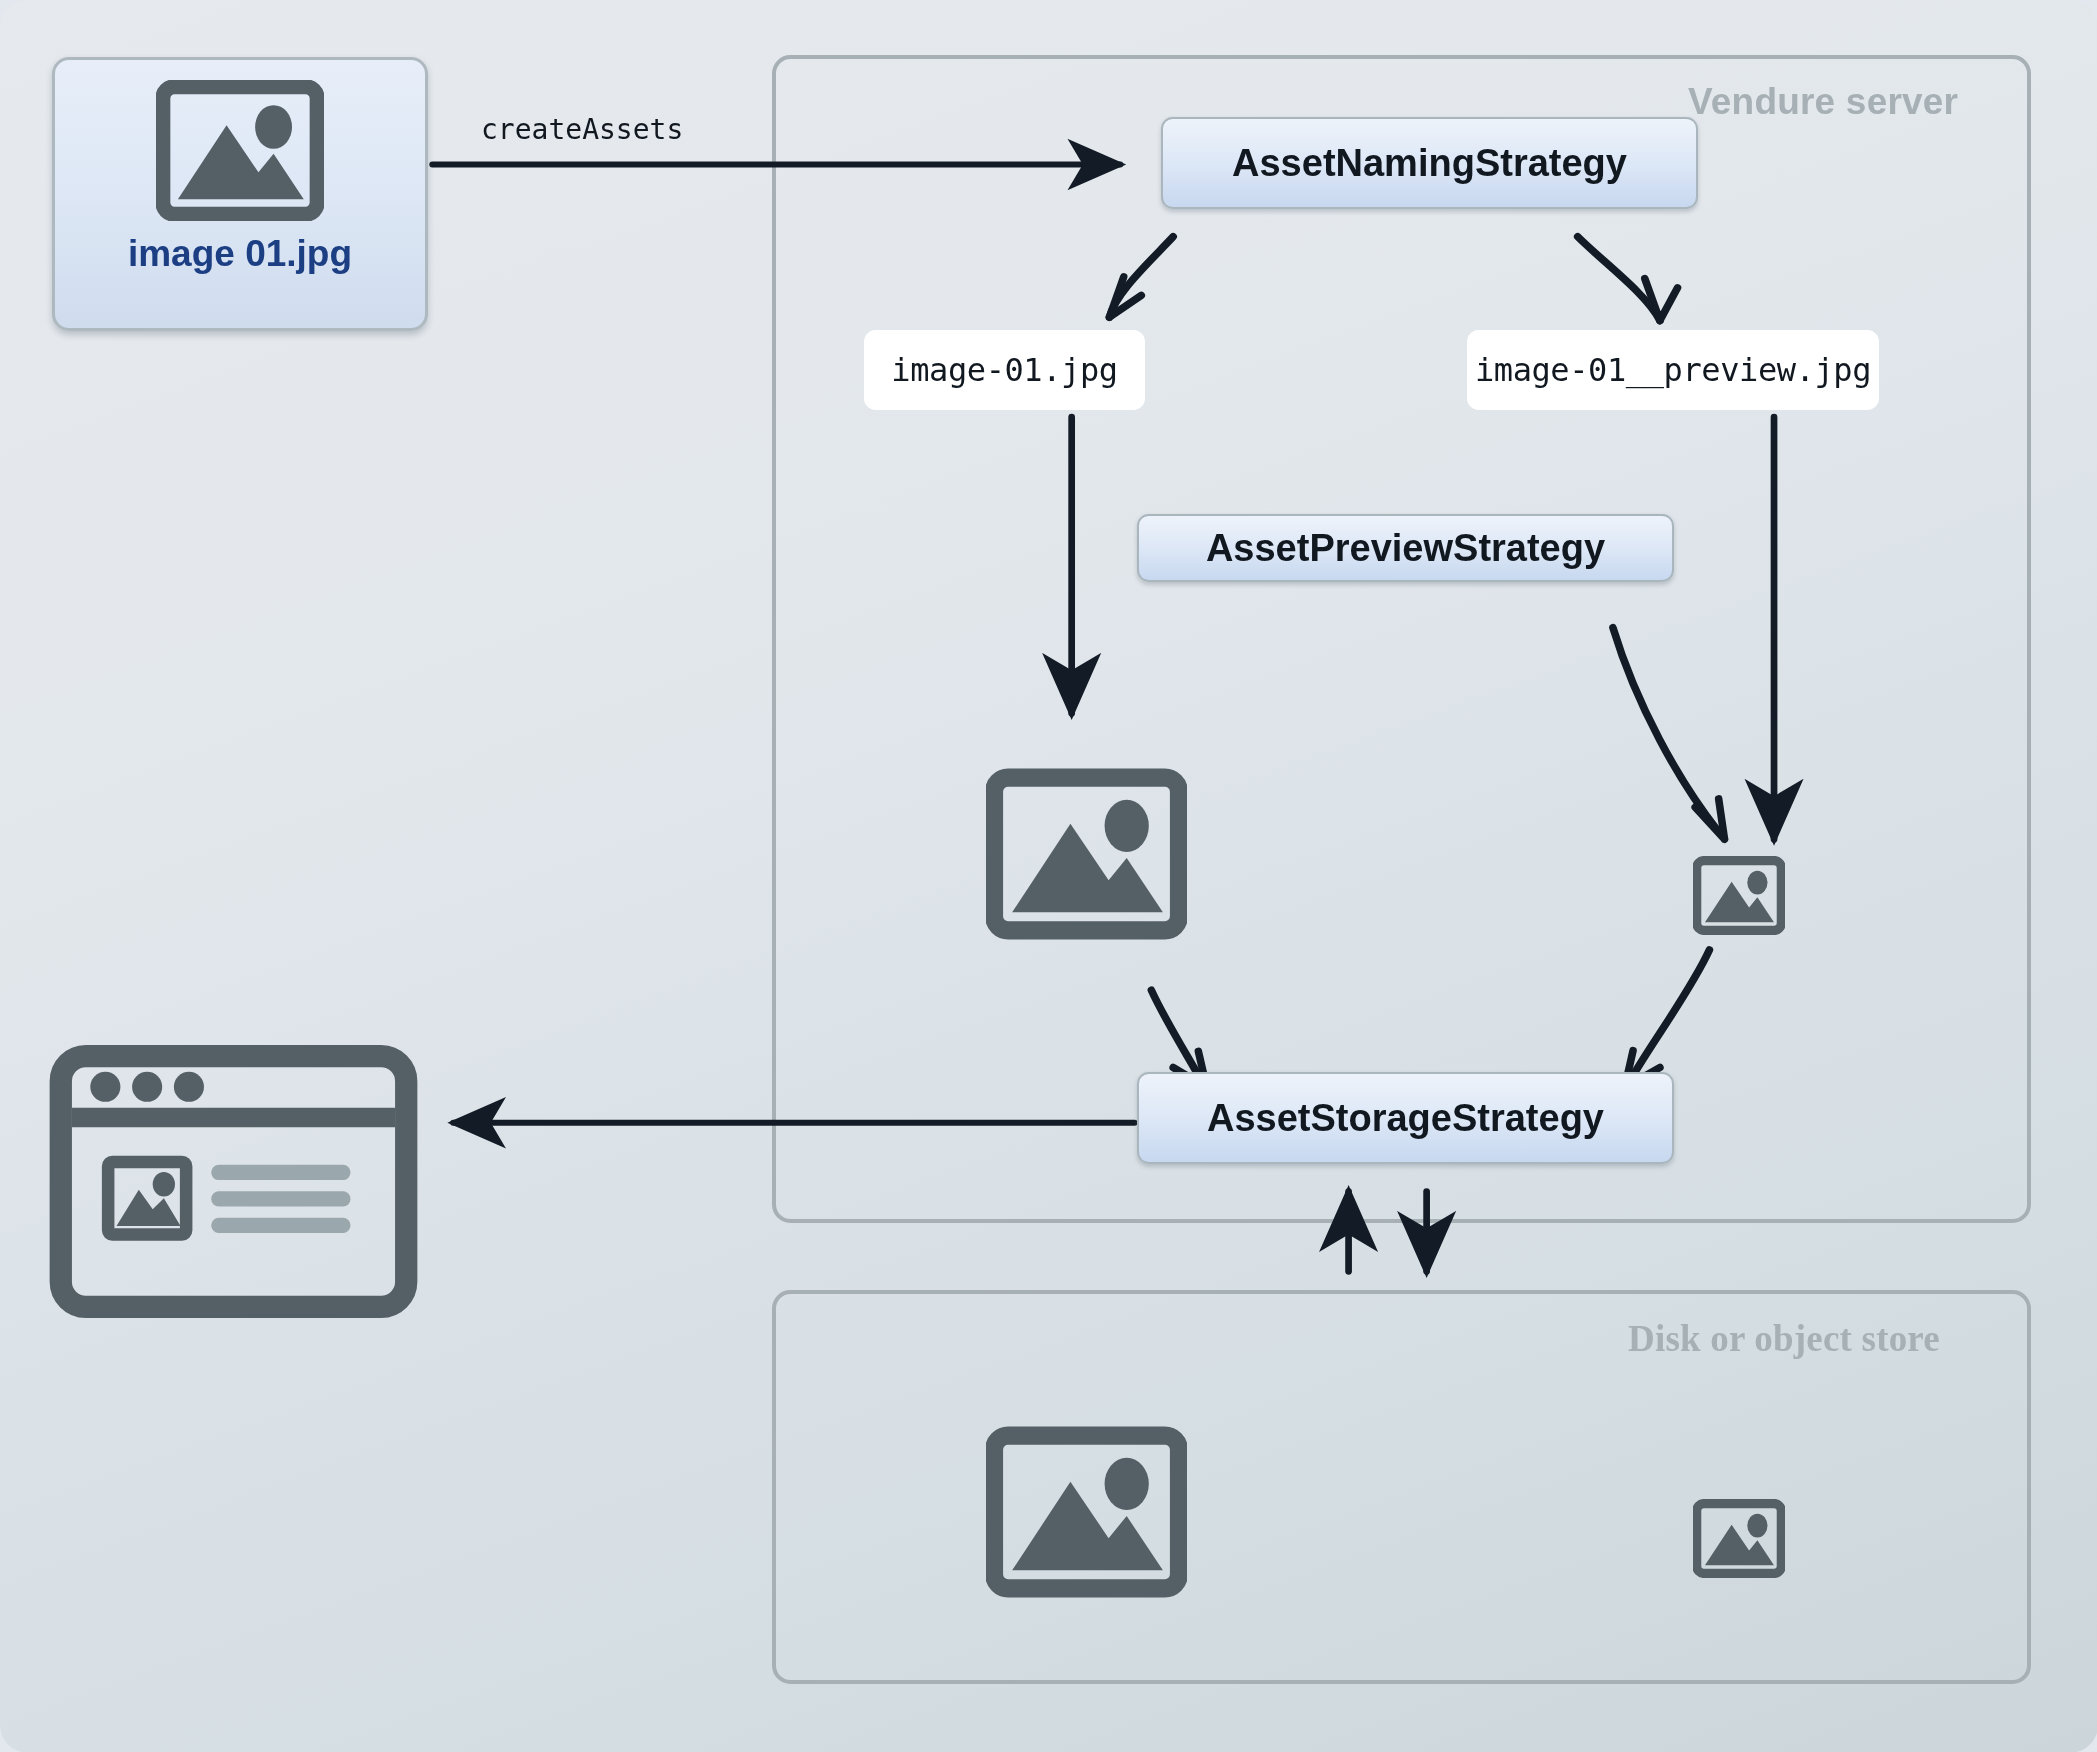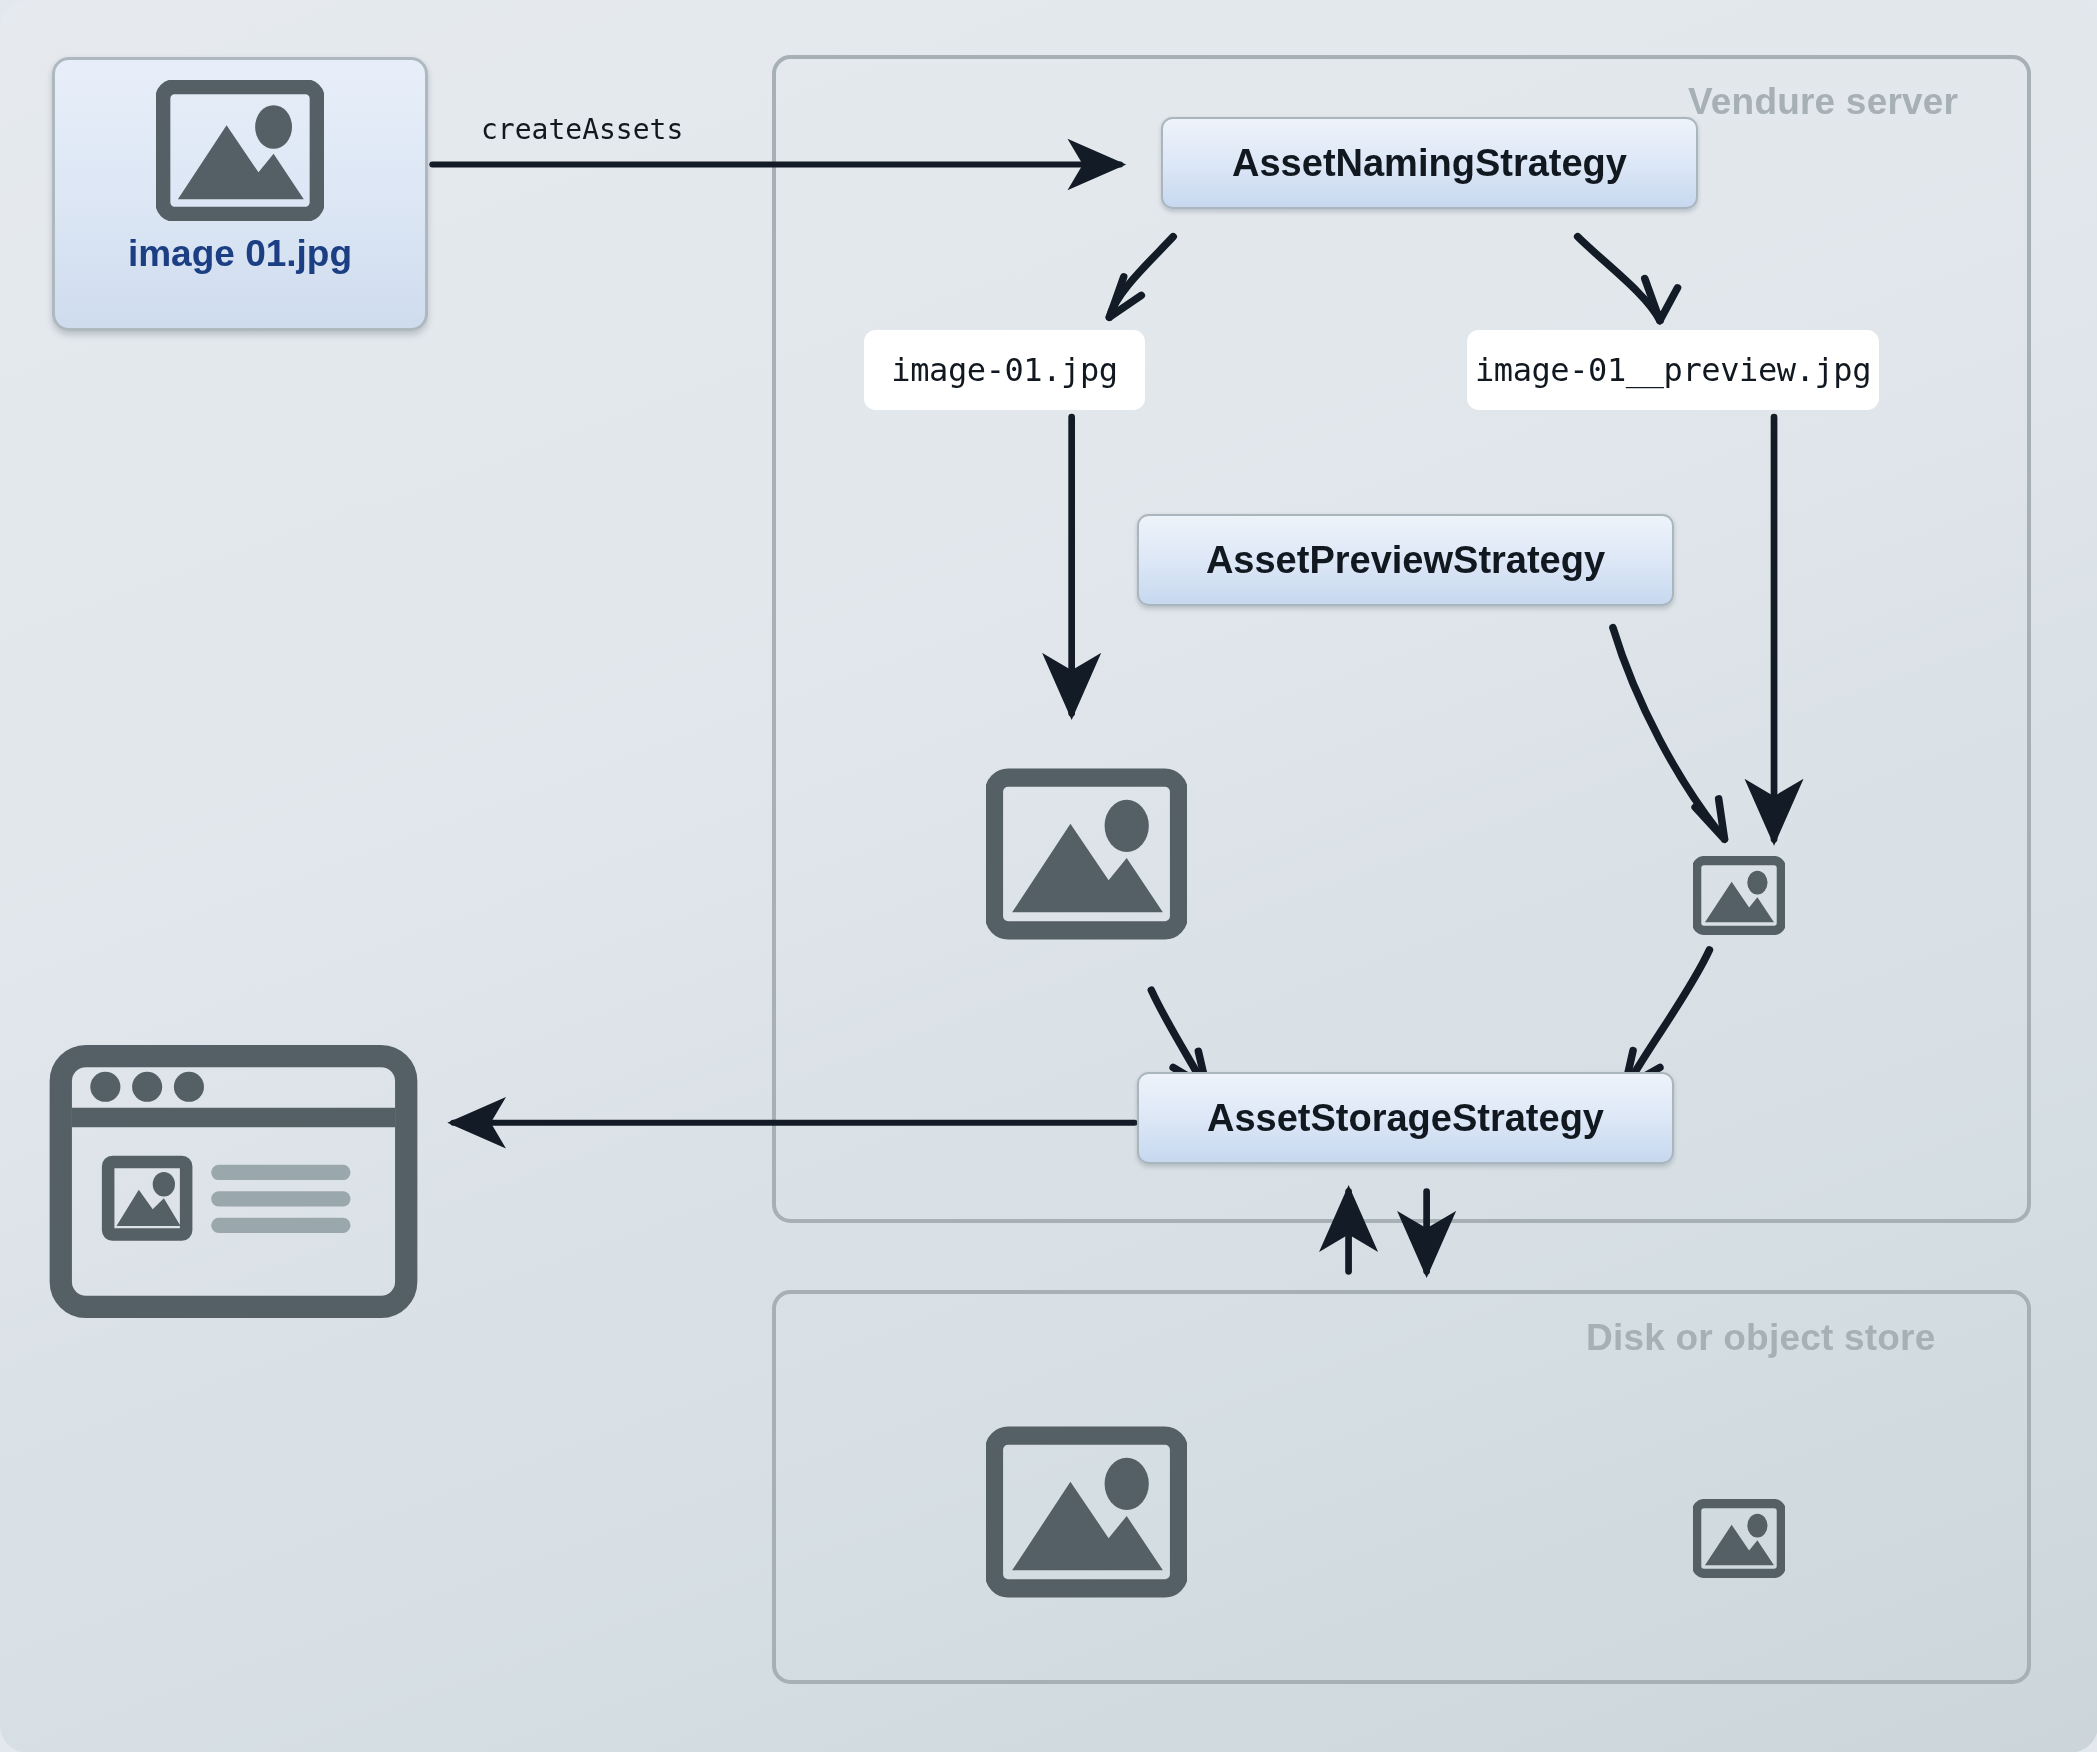--- a/index.html
+++ b/index.html
@@ -113,21 +113,21 @@
 </style>
 </head>
 <body>
 
 <div id="canvas">
 
   <div class="zone" style="left:772px; top:55px; width:1259px; height:1168px;"></div>
   <div class="zone-label" style="left:1688px; top:81px;">Vendure server</div>
 
   <div class="zone" style="left:772px; top:1290px; width:1259px; height:394px;"></div>
-  <div class="zone-label" style="left:1586px; top:1317px;">Disk or object store</div>
+  <div class="zone-label" style="left:1628px; top:1317px;font-family:Liberation Serif, serif;">Disk or object store</div>
 
   <svg id="svg-layer" viewBox="0 0 2500 2089" xmlns="http://www.w3.org/2000/svg">
     <defs>
       <marker id="ah" markerWidth="14" markerHeight="14" refX="9" refY="5" orient="auto" markerUnits="strokeWidth">
         <path d="M0,0.6 L10,5 L0,9.4 L2.6,5 Z" fill="#131c26"></path>
       </marker>
     </defs>
 
     <g>
       <path d="M515,196 L1335,196" stroke="#131c26" stroke-width="7" fill="none" marker-end="url(#ah)" stroke-linecap="round"></path>
@@ -189,21 +189,21 @@
     </div>
     <div class="asset-card-label" style="margin-top:11.7px;">image 01.jpg</div>
   </div>
 
   <div class="edge-label" style="left:481px; top:113px;">createAssets</div>
 
   <div class="strategy-box" style="left:1137px; top:117px; width:537px; height:92px;margin-left:24px;">
     <span>AssetNamingStrategy</span>
   </div>
 
-  <div class="strategy-box" style="left:1137px; top:514px; width:537px; height:92px;">
+  <div class="strategy-box" style="left:1137px; top:514px; width:537px; height:68px;">
     <span>AssetPreviewStrategy</span>
   </div>
 
   <div class="strategy-box" style="left:1137px; top:1072px; width:537px; height:92px;">
     <span>AssetStorageStrategy</span>
   </div>
 
   <div class="filename-chip" style="left:864px; top:330px; width:281px; height:80px;">
     <span>image-01.jpg</span>
   </div>

